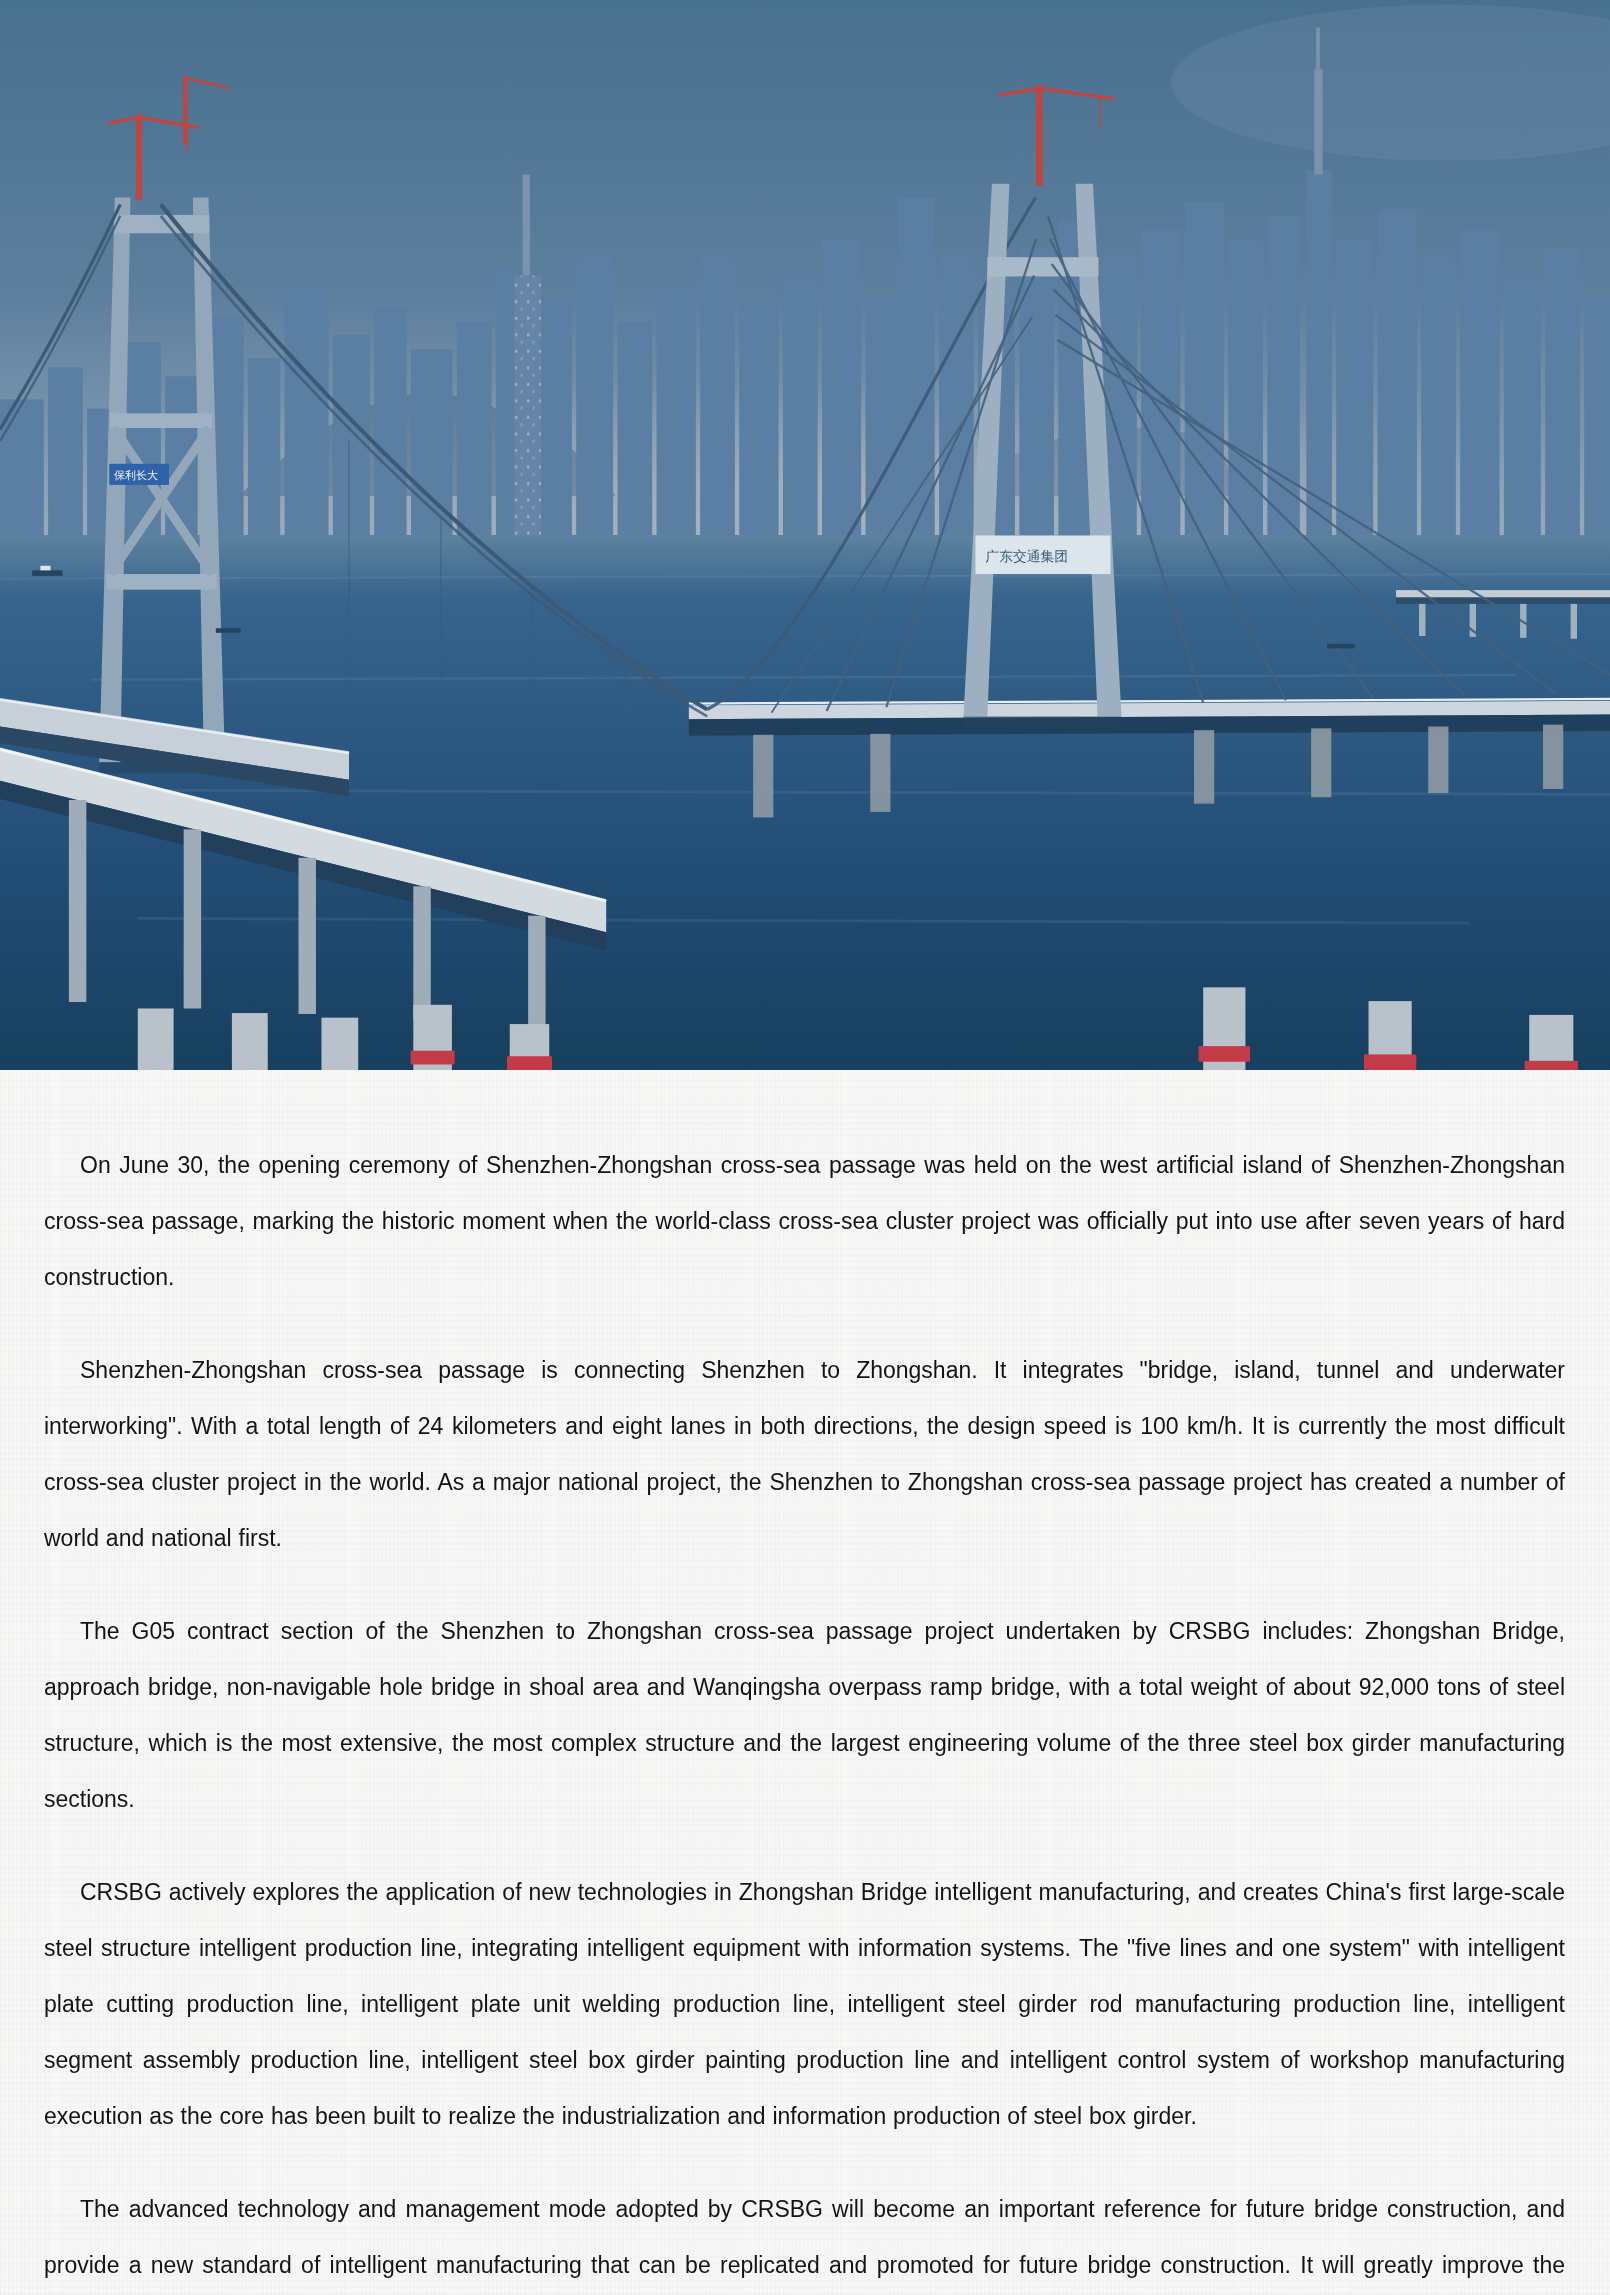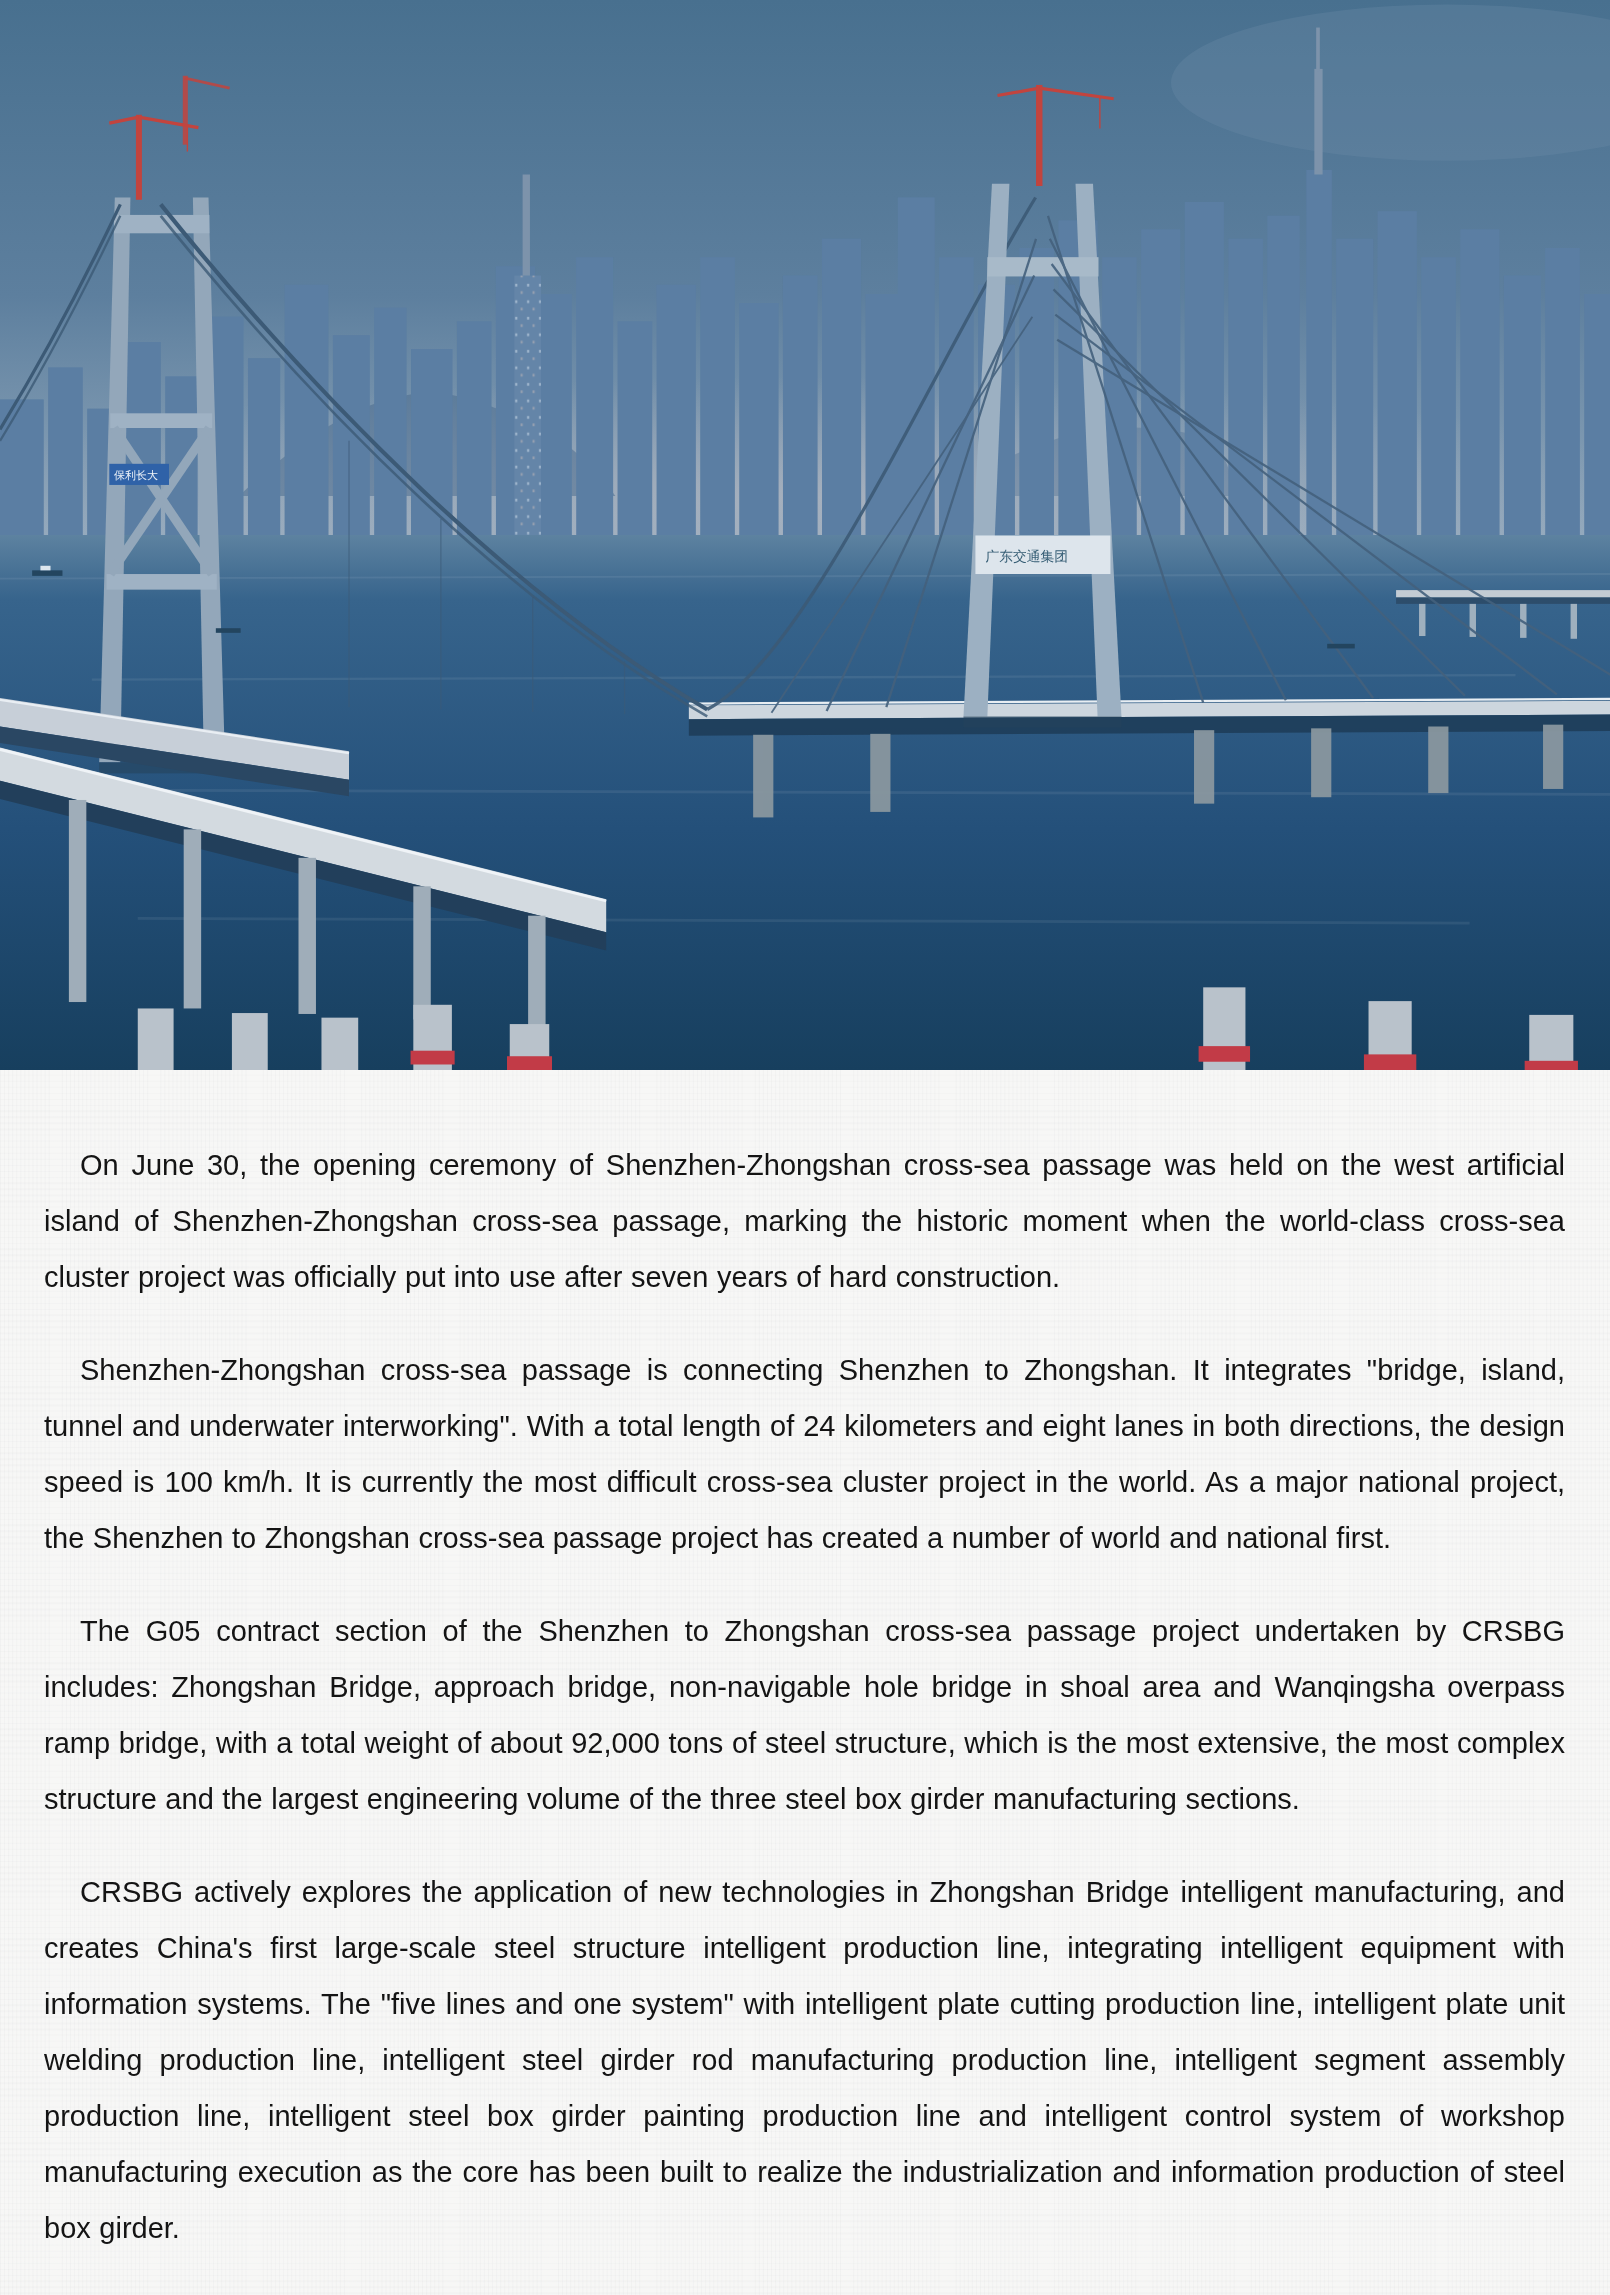--- a/index.html
+++ b/index.html
@@ -13,21 +13,21 @@
   }
   .photo-wrap{position:absolute;left:0;top:0;width:1611px;height:800px;}
   .photo-wrap svg{display:block;width:1611px;height:1070px;}
   .article{
     position:absolute;left:0;top:1070px;width:1611px;
     padding:67px 44px 0 44px;box-sizing:border-box;
     color:#141414;
   }
   .para{
     margin:0 2px 37px 0;
-    font-size:29px;line-height:56px;
+    font-size:23px;line-height:56px;
     text-align:justify;text-indent:36px;
     hyphens:auto;-webkit-hyphens:auto;
     word-spacing:0.5px;
   }
   .sign-main{font-size:30px;fill:#355d74;font-family:"Liberation Sans",sans-serif;}
   .sign-small{font-size:24px;fill:#eef3f8;font-family:"Liberation Sans",sans-serif;}
 </style>
 </head>
 <body>
 

